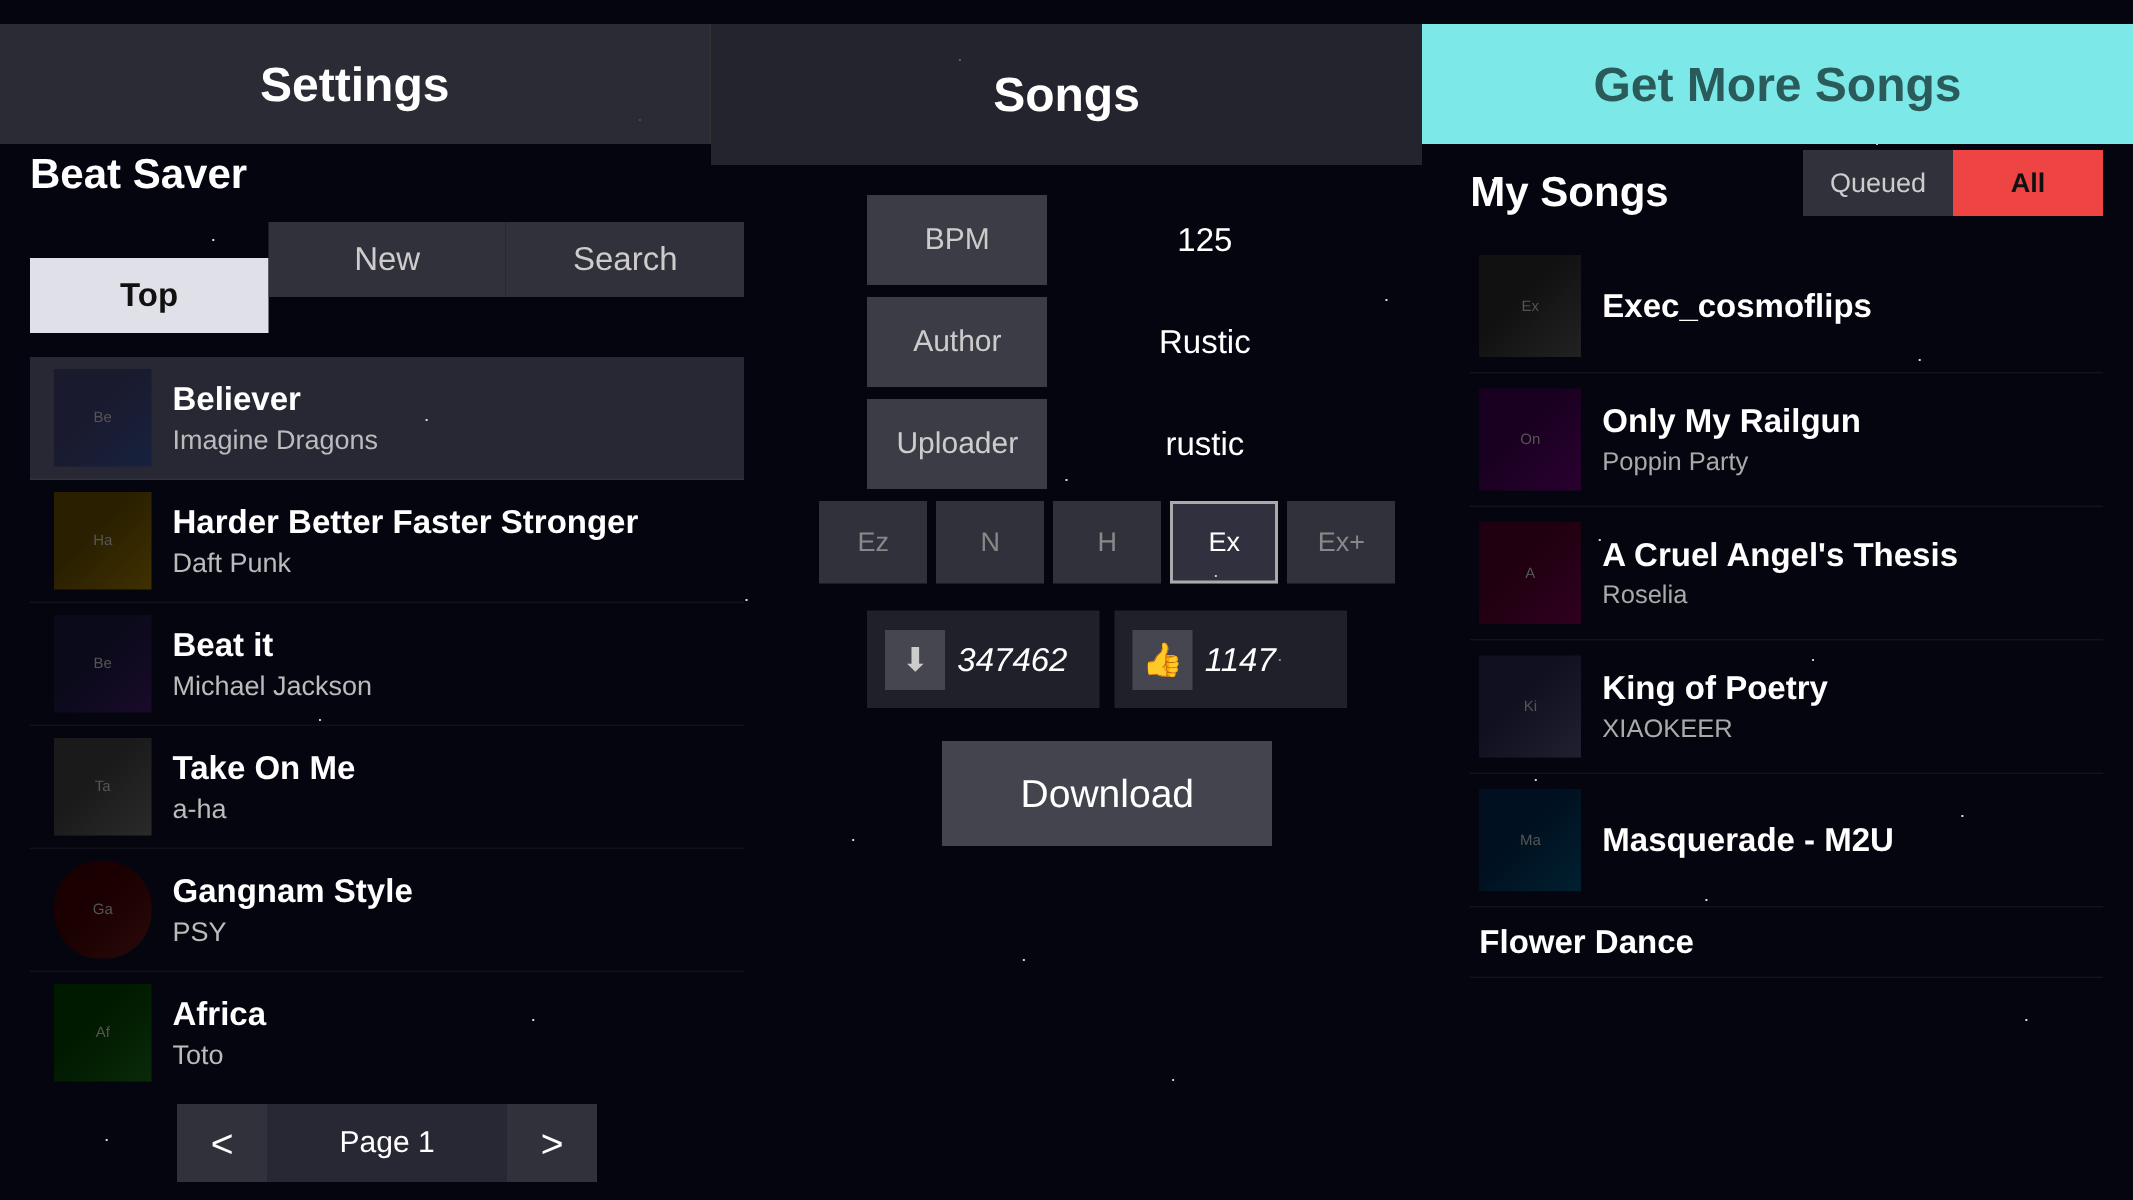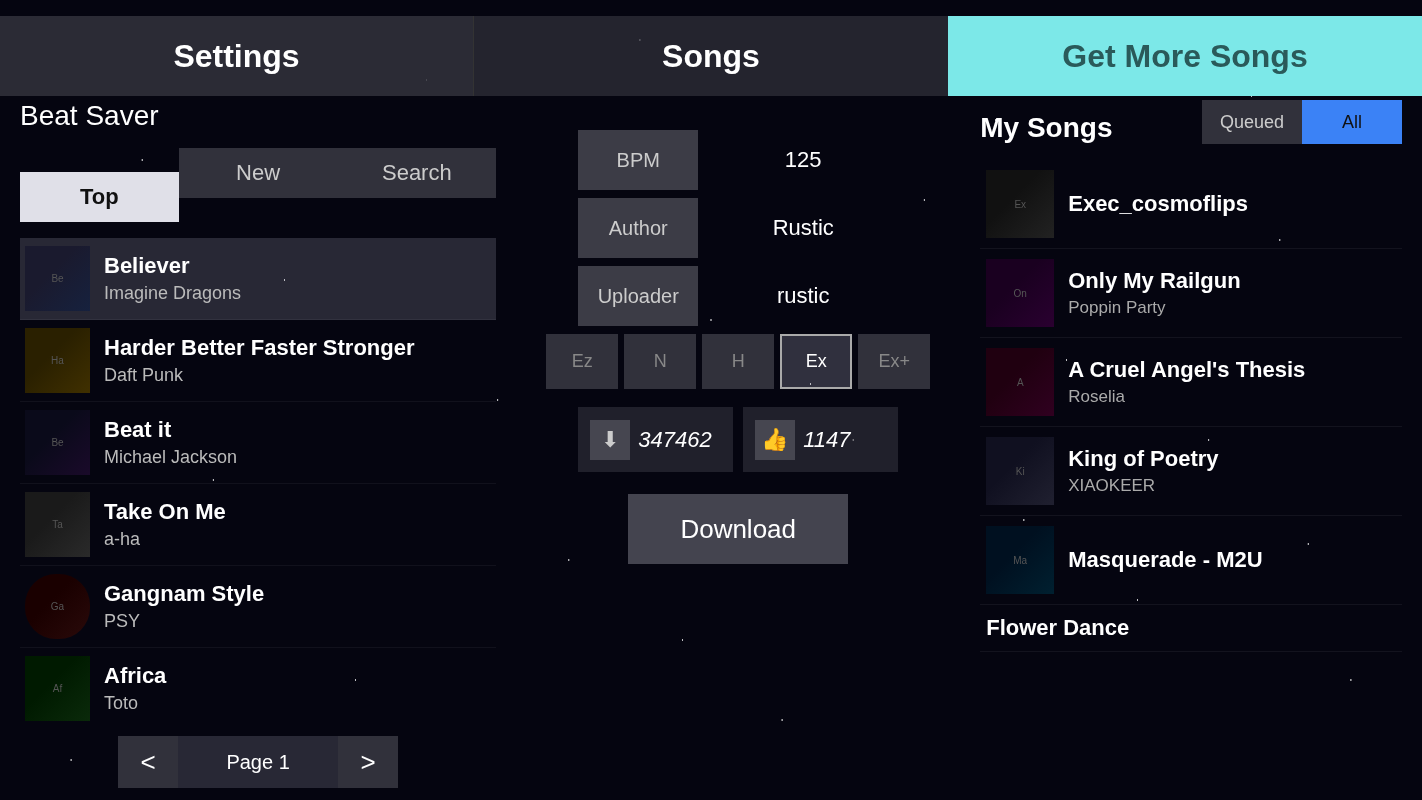--- a/index.html
+++ b/index.html
@@ -70,21 +70,21 @@
       justify-content: center;
       border-right: 1px solid #333;
     }
     .nav-settings span {
       color: #fff;
       font-size: 32px;
       font-weight: bold;
     }
     .nav-songs {
       flex: 1;
-      height: 80px;
+      height: 94px;
       background: rgba(50,50,60,0.7);
       display: flex;
       align-items: center;
       justify-content: center;
     }
     .nav-songs span {
       color: #fff;
       font-size: 32px;
       font-weight: bold;
     }
@@ -115,21 +115,21 @@
     
     .left-panel {
       width: 530px;
       padding: 20px 20px 0 20px;
       display: flex;
       flex-direction: column;
     }
     .panel-title {
       color: #fff;
       font-size: 28px;
-      font-weight: normal;
+      font-weight: bold;
       margin-bottom: 16px;
     }
     .tab-row {
       display: flex;
       gap: 0;
       margin-bottom: 16px;
     }
     .tab-btn {
       flex: 1;
       height: 50px;
@@ -147,21 +147,21 @@
     }
 
     
     .song-list {
       flex: 1;
       overflow: hidden;
     }
     .song-item {
       display: flex;
       align-items: center;
-      padding: 8px 5px;
+      padding: 8px 16px;
       cursor: pointer;
       border-bottom: 1px solid rgba(255,255,255,0.05);
     }
     .song-item.selected {
       background: rgba(200,200,220,0.18);
     }
     .song-thumb {
       width: 65px;
       height: 65px;
       background: #333;
@@ -357,23 +357,23 @@
     .mysongs-tab {
       width: 100px;
       height: 44px;
       background: rgba(60,60,70,0.8);
       border: none;
       color: #ccc;
       font-size: 18px;
       cursor: pointer;
     }
     .mysongs-tab.active {
-      background: #3b82f6;
+      background: #ef4444;
       color: #111;
-      font-weight: normal;
+      font-weight: bold;
     }
 
     
     .mysongs-list {
       flex: 1;
       overflow: hidden;
     }
     .mysong-item {
       display: flex;
       align-items: center;

